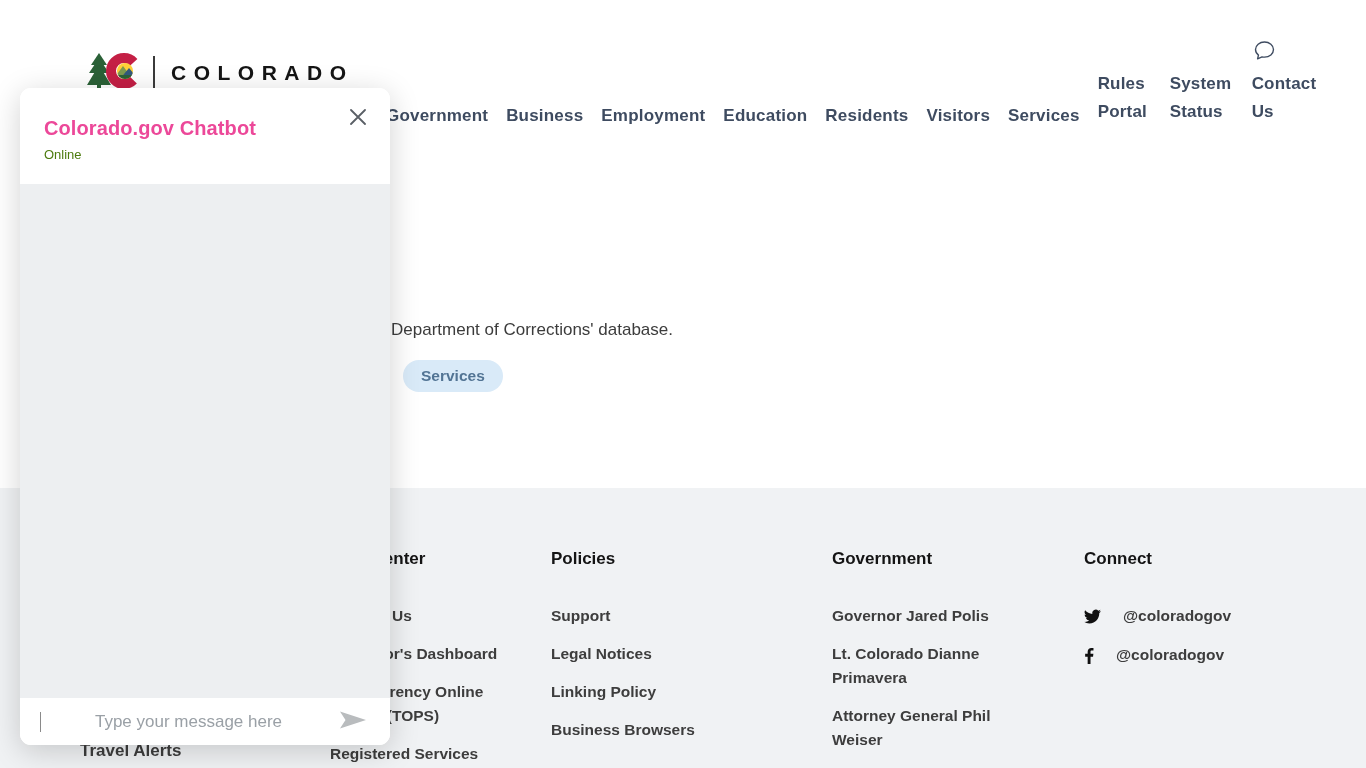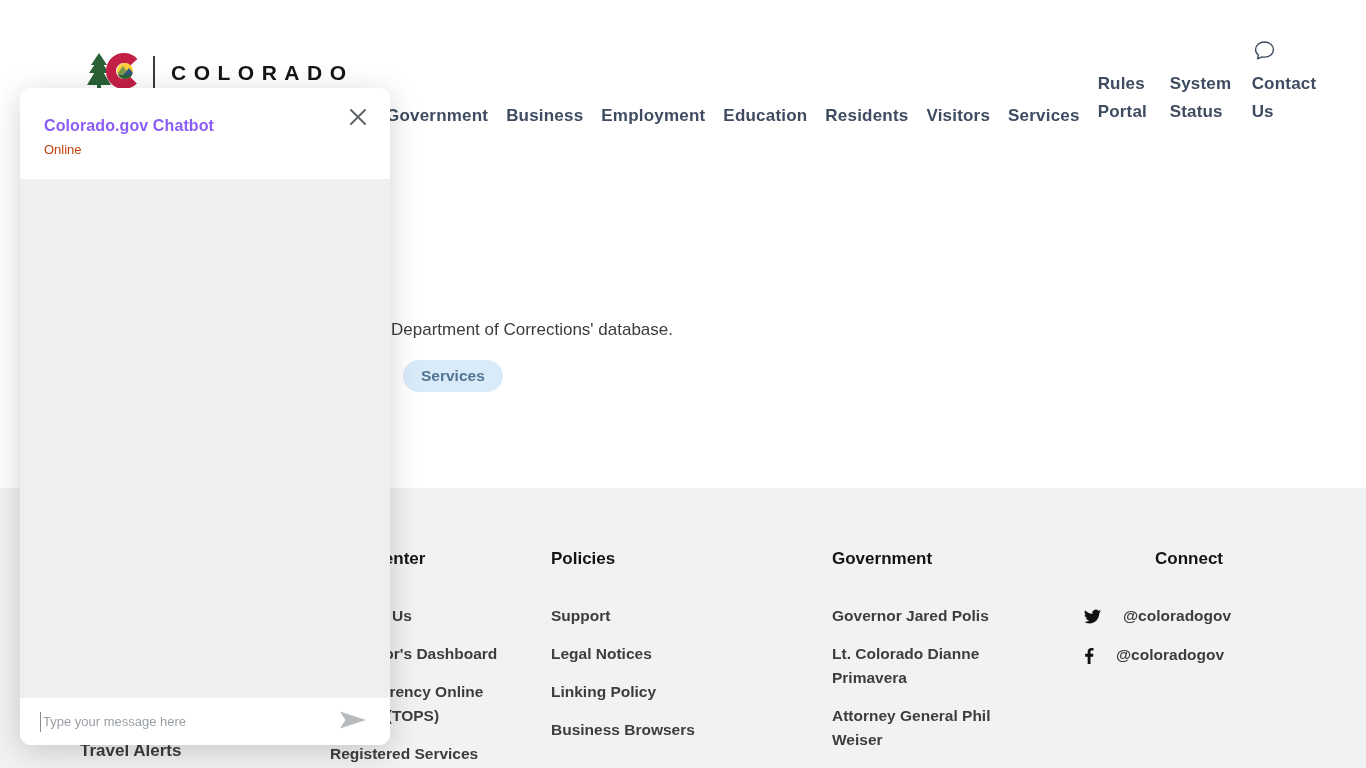--- a/index.html
+++ b/index.html
@@ -41,44 +41,44 @@
   }
 
   
   .footer { position:absolute; left:0; top:488px; width:1366px; height:280px; background:#f0f2f4; }
   .fcol { position:absolute; top:61px; }
   .fcol h3 { margin:0 0 35px 0; font-size:17px; font-weight:bold; color:#141414; }
   .flink { display:block; font-size:15.5px; color:#3d3d3d; line-height:24px; margin-bottom:14px; }
   #col-help     { left:330px;  width:172px; }
   #col-policies { left:551px;  width:200px; }
   #col-gov      { left:832px;  width:176px; }
-  #col-connect  { left:1084px; width:210px;text-align:center; }
+  #col-connect  { left:1084px; width:210px; }
   .travel-link { position:absolute; left:80px; top:253px; font-size:17px; color:#3d3d3d; }
   .social-row { display:flex; align-items:center; gap:22px; margin-bottom:15px; line-height:24px; }
   .social-row span { font-size:15.5px; color:#3d3d3d; }
 
   
   .chat-panel {
     position:absolute; left:20px; top:88px; width:370px; height:657px;
     background:#ffffff; border-radius:11px;
     box-shadow:0 6px 30px rgba(0,0,0,.18);
     display:flex; flex-direction:column; z-index:10; overflow:hidden;
   }
   .chat-header { position:relative; padding:29px 24px 22px 24px; background:#fff; }
-  .chat-title { font-size:16px; font-weight:bold; color:#8b5cf6; letter-spacing:.1px; }
-  .chat-status { margin-top:7px; font-size:13px; color:#c2410c; }
+  .chat-title { font-size:20px; font-weight:bold; color:#ec4899; letter-spacing:.1px; }
+  .chat-status { margin-top:7px; font-size:13px; color:#4d7c0f; }
   .chat-close { position:absolute; right:20px; top:17px; background:none; border:none; padding:4px; cursor:pointer; }
   .chat-body { flex:1; background:#edeff1; }
   .chat-inputbar {
     height:47px; background:#fff; display:flex; align-items:center; padding:0 18px 0 20px;
   }
   .caret { width:1px; height:20px; background:#8a8a8a; }
   .chat-input {
-    flex:1; border:none; outline:none; font-size:13px; padding:0 0 0 2px;
-    font-family:"Liberation Sans", sans-serif; color:#333; background:transparent;
+    flex:1; border:none; outline:none; font-size:17px; padding:0 0 0 2px;
+    font-family:"Liberation Sans", sans-serif; color:#333; background:transparent;text-align:center;
   }
   .chat-input::placeholder { color:#9aa0a6; opacity:1; }
   .send-btn { background:none; border:none; padding:2px 4px; cursor:pointer; }
 </style>
 </head>
 <body>
 
 <header>
   <a class="emblem clickable">
     <svg width="64" height="36" viewBox="0 0 64 36">

